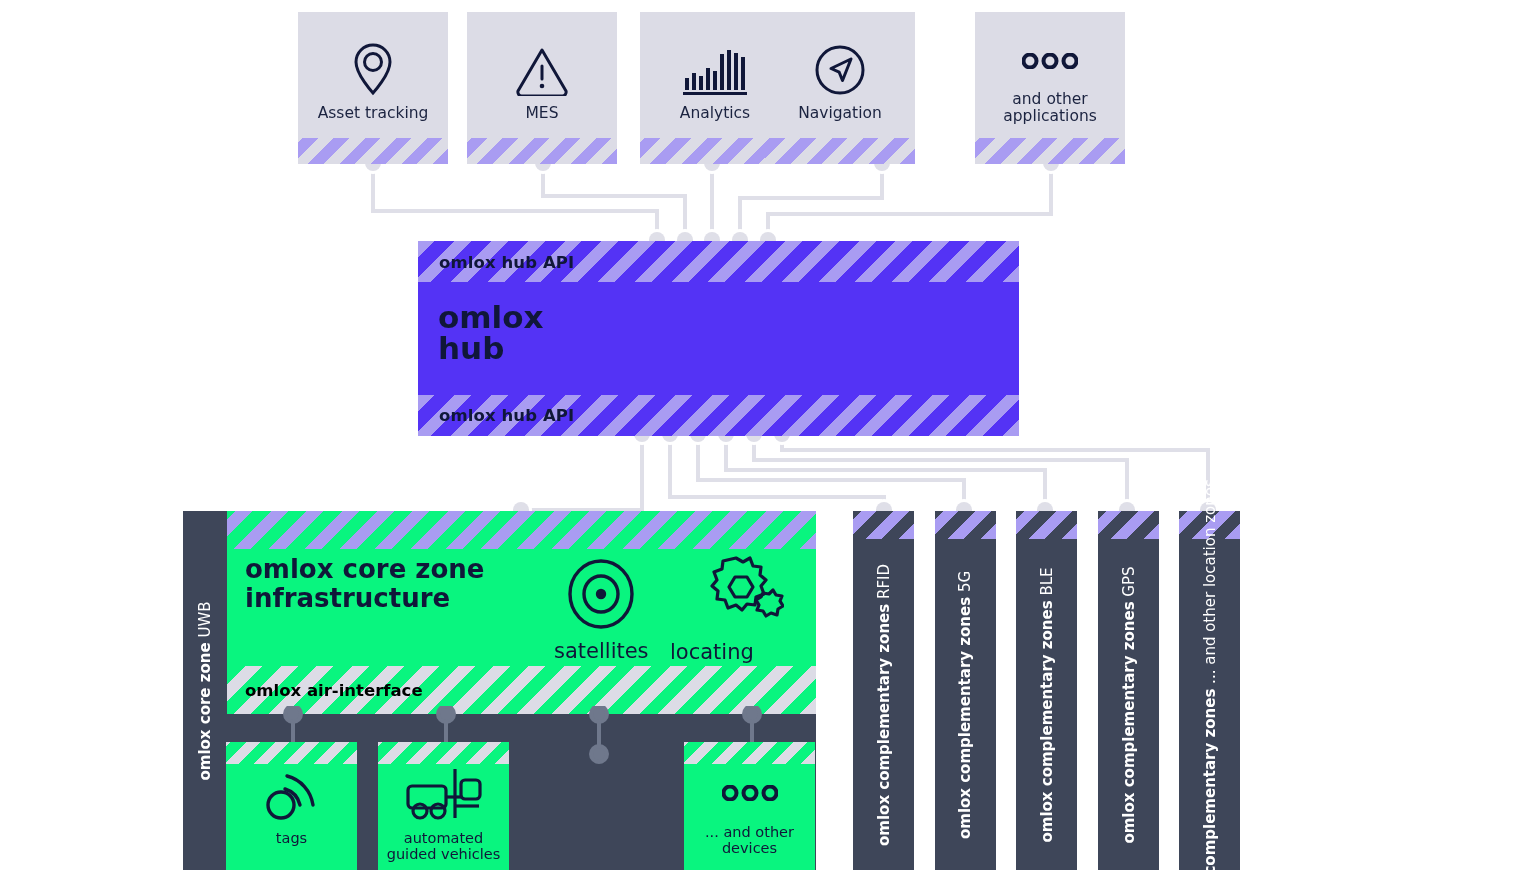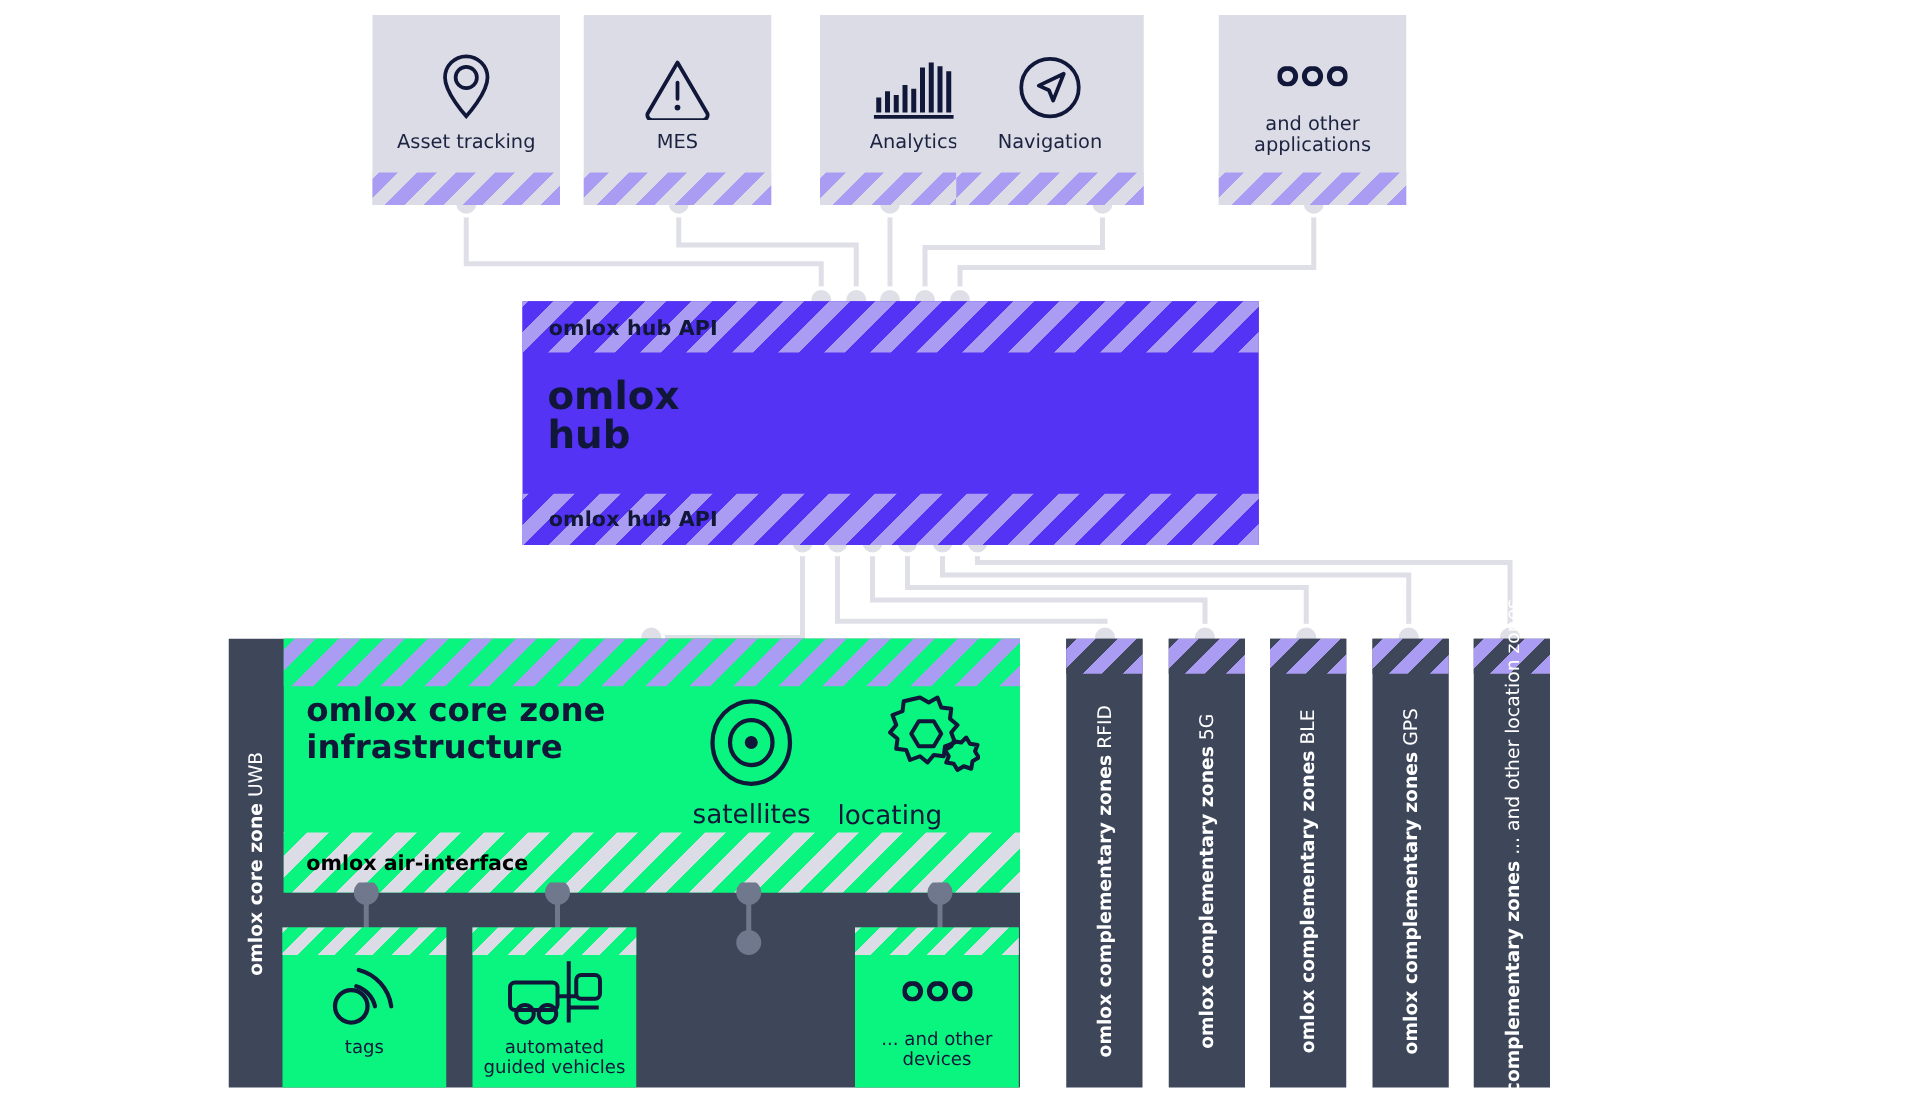--- a/index.html
+++ b/index.html
@@ -23,21 +23,21 @@
   .app-label.two{margin-top:5px;}
   .stripe-band{
     position:absolute;left:0;right:0;bottom:0;height:26px;
     background:
       repeating-linear-gradient(-45deg,
         #a99cf2 0px,#a99cf2 11px,
         #dcdce6 11px,#dcdce6 22px);
   }
 
   
-  #hub{position:absolute;left:402px;top:241px;width:589px;height:195px;background:#5433f5;}
+  #hub{position:absolute;left:402px;top:241px;width:589px;height:195px;background:#5433f5;padding-left:12px;}
   .hub-stripe{
     position:absolute;left:0;right:0;height:41px;
     background:
       repeating-linear-gradient(-45deg,
         #a99cf2 0px,#a99cf2 12px,
         #5433f5 12px,#5433f5 26px);
   }
   #hub-stripe-top{top:0;}
   #hub-stripe-bottom{bottom:0;}
   .hub-api-label{
@@ -214,21 +214,21 @@
       <svg width="54" height="50" viewBox="0 0 54 50">
           <path d="M27 4 L51 45 a4 4 0 0 1 -3.5 5 H6.5 a4 4 0 0 1 -3.5 -5 Z" fill="none" stroke="#101739" stroke-width="3" stroke-linejoin="round"></path>
           <line x1="27" y1="20" x2="27" y2="33" stroke="#101739" stroke-width="3" stroke-linecap="round"></line>
           <circle cx="27" cy="40" r="2.3" fill="#101739"></circle>
         </svg>
     </div>
     <div class="app-label">MES</div>
     <div class="stripe-band"></div>
   </div>
 
-  <div class="app-card" style="left:640px">
+  <div class="app-card" style="left:624px">
     <div class="app-icon">
       <svg width="64" height="48" viewBox="0 0 64 48">
         <g fill="#101739">
           <rect x="2" y="30" width="4" height="12"></rect>
           <rect x="9" y="25" width="4" height="17"></rect>
           <rect x="16" y="28" width="4" height="14"></rect>
           <rect x="23" y="20" width="4" height="22"></rect>
           <rect x="30" y="23" width="4" height="19"></rect>
           <rect x="37" y="6" width="4" height="36"></rect>
           <rect x="44" y="2" width="4" height="40"></rect>

